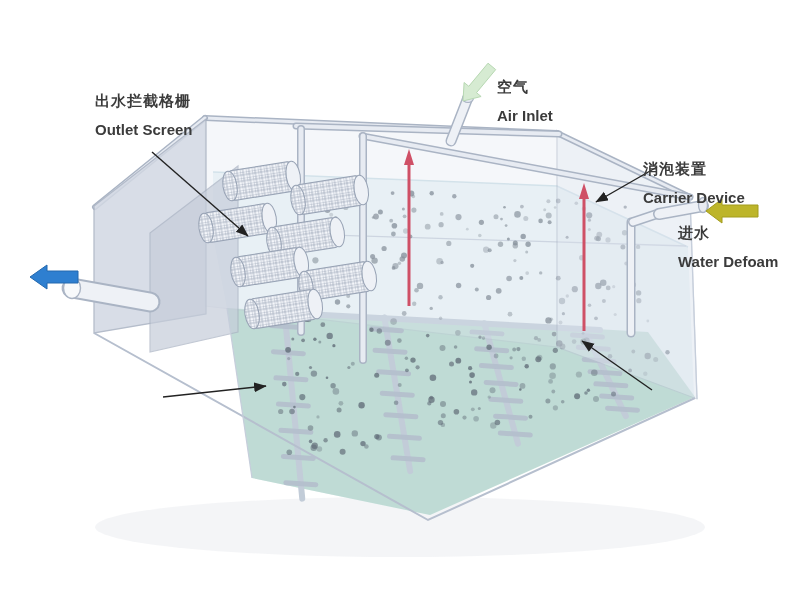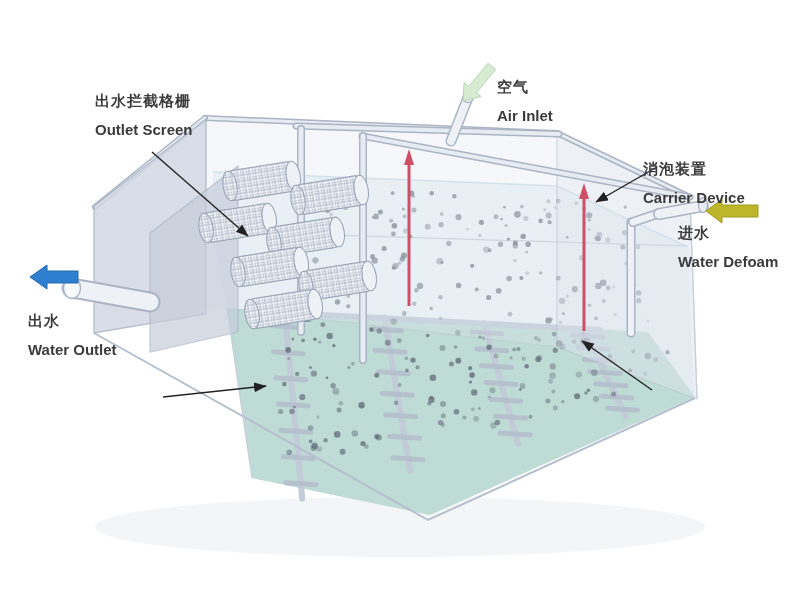--- a/index.html
+++ b/index.html
@@ -458,17 +458,13 @@
     <span class="en">Air Inlet</span>
   </div>
   <div class="label" style="left:643px;top:112px;margin-top:48px;">
     <span class="zh">消泡装置</span>
     <span class="en">Carrier Device</span>
   </div>
   <div class="label" style="left:678px;top:224px;">
     <span class="zh">进水</span>
     <span class="en">Water Defoam</span>
   </div>
-  <div class="label" style="left:28px;top:312px;">
-    <span class="zh">出水</span>
-    <span class="en">Water Outlet</span>
-  </div>
 </div>
 
 </body></html>

